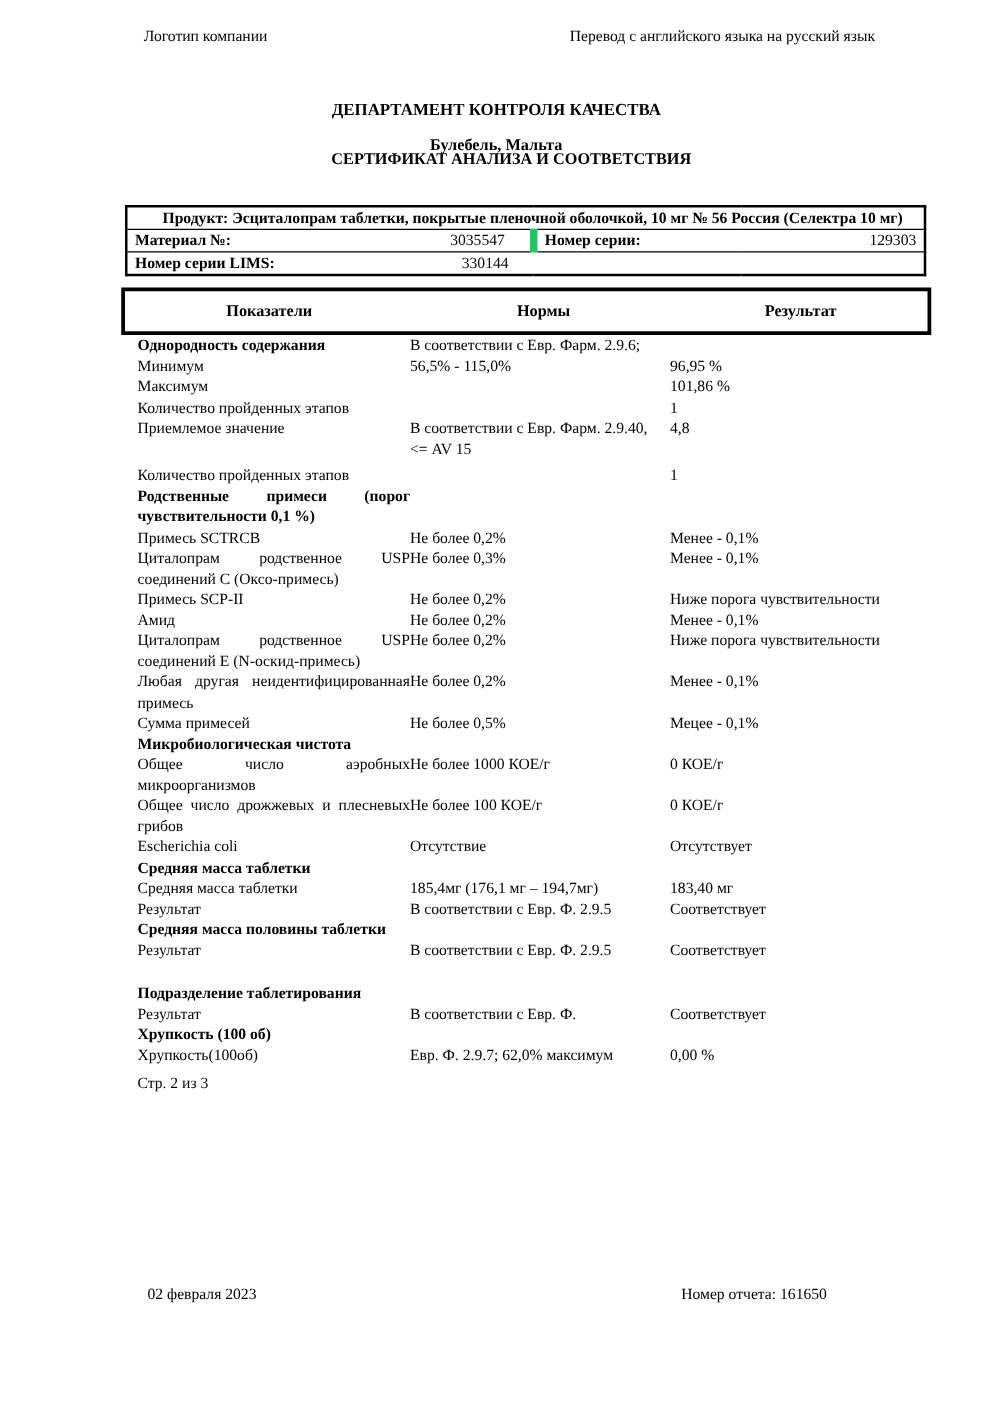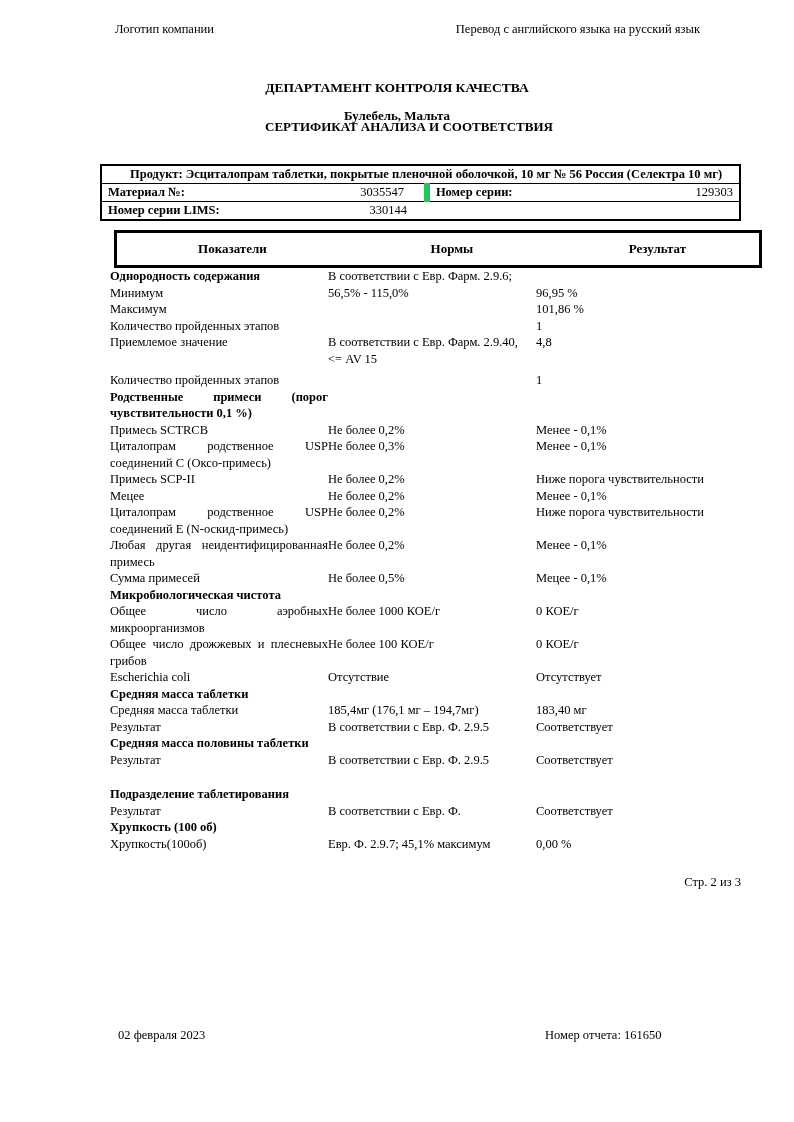--- a/index.html
+++ b/index.html
@@ -35,36 +35,36 @@
   table.ptable td.divline { border-left:6px solid #22c55e; }
   table.ptable td.val { font-weight:normal; text-align:right; }
   table.ptable td.val2 { padding-right:20px; }
   .w1{width:33%;} .w2{width:18%;} .w3{width:26%;} .w4{width:23%;}
 
   
   .rhead {
     position:absolute; top:230px; left:97px; width:648px; height:38px;
     border:3px solid #000;
     display:flex; align-items:center;
-    font-weight:bold; font-size:13px;margin-left:17px;
+    font-weight:bold; font-size:13px;
   }
   .rhead span { display:block; text-align:center; }
   .rh1{width:233px;} .rh2{width:210px;} .rh3{width:205px;}
 
   
   .rbody { position:absolute; top:268px; left:110px; width:631px; }
   table.rtable { width:631px; border-collapse:collapse; table-layout:fixed; }
   table.rtable td { vertical-align:top; line-height:16.5px; padding:0; }
   td.cInd  { width:218px; padding-right:8px; }
   td.cNorm { width:208px; padding-right:6px; white-space:pre-line; }
   td.cRes  { width:205px; }
   td.bold  { font-weight:bold; }
   td.just  { text-align:justify; }
 
-  .pageind { text-align:right; margin-top:23px; }
+  .pageind { text-align:left; margin-top:7px; }
 
   .footer { position:absolute; top:1028px; left:0; right:0; }
   .footer .fdate { position:absolute; left:118px; top:0; }
   .footer .frep  { position:absolute; left:545px; top:0; }
 </style>
 </head>
 <body>
 
 <div class="page">
 
@@ -150,21 +150,21 @@
             <td class="cInd just">Циталопрам родственное USP соединений С (Оксо-примесь)</td>
             <td class="cNorm">Не более 0,3%</td>
             <td class="cRes">Менее - 0,1%</td>
           </tr>
           <tr>
             <td class="cInd">Примесь SCP-II</td>
             <td class="cNorm">Не более 0,2%</td>
             <td class="cRes">Ниже порога чувствительности</td>
           </tr>
           <tr>
-            <td class="cInd">Мецее</td>
+            <td class="cInd">Амид</td>
             <td class="cNorm">Не более 0,2%</td>
             <td class="cRes">Менее - 0,1%</td>
           </tr>
           <tr>
             <td class="cInd just">Циталопрам родственное USP соединений Е (N-оскид-примесь)</td>
             <td class="cNorm">Не более 0,2%</td>
             <td class="cRes">Ниже порога чувствительности</td>
           </tr>
           <tr>
             <td class="cInd just">Любая другая неидентифицированная примесь</td>
@@ -231,21 +231,21 @@
             <td class="cNorm">В соответствии с Евр. Ф.</td>
             <td class="cRes">Соответствует</td>
           </tr>
           <tr>
             <td class="cInd bold">Хрупкость (100 об)</td>
             <td class="cNorm"></td>
             <td class="cRes"></td>
           </tr>
           <tr>
             <td class="cInd">Хрупкость(100об)</td>
-            <td class="cNorm">Евр. Ф. 2.9.7; 45,1% максимум</td>
+            <td class="cNorm">Евр. Ф. 2.9.7; 62,0% максимум</td>
             <td class="cRes">0,00 %</td>
           </tr>
         </tbody>
     </table>
     <div class="pageind">Стр. 2 из 3</div>
   </div>
 
   <div class="footer">
     <span class="fdate">02 февраля 2023</span>
     <span class="frep">Номер отчета: 161650</span>

